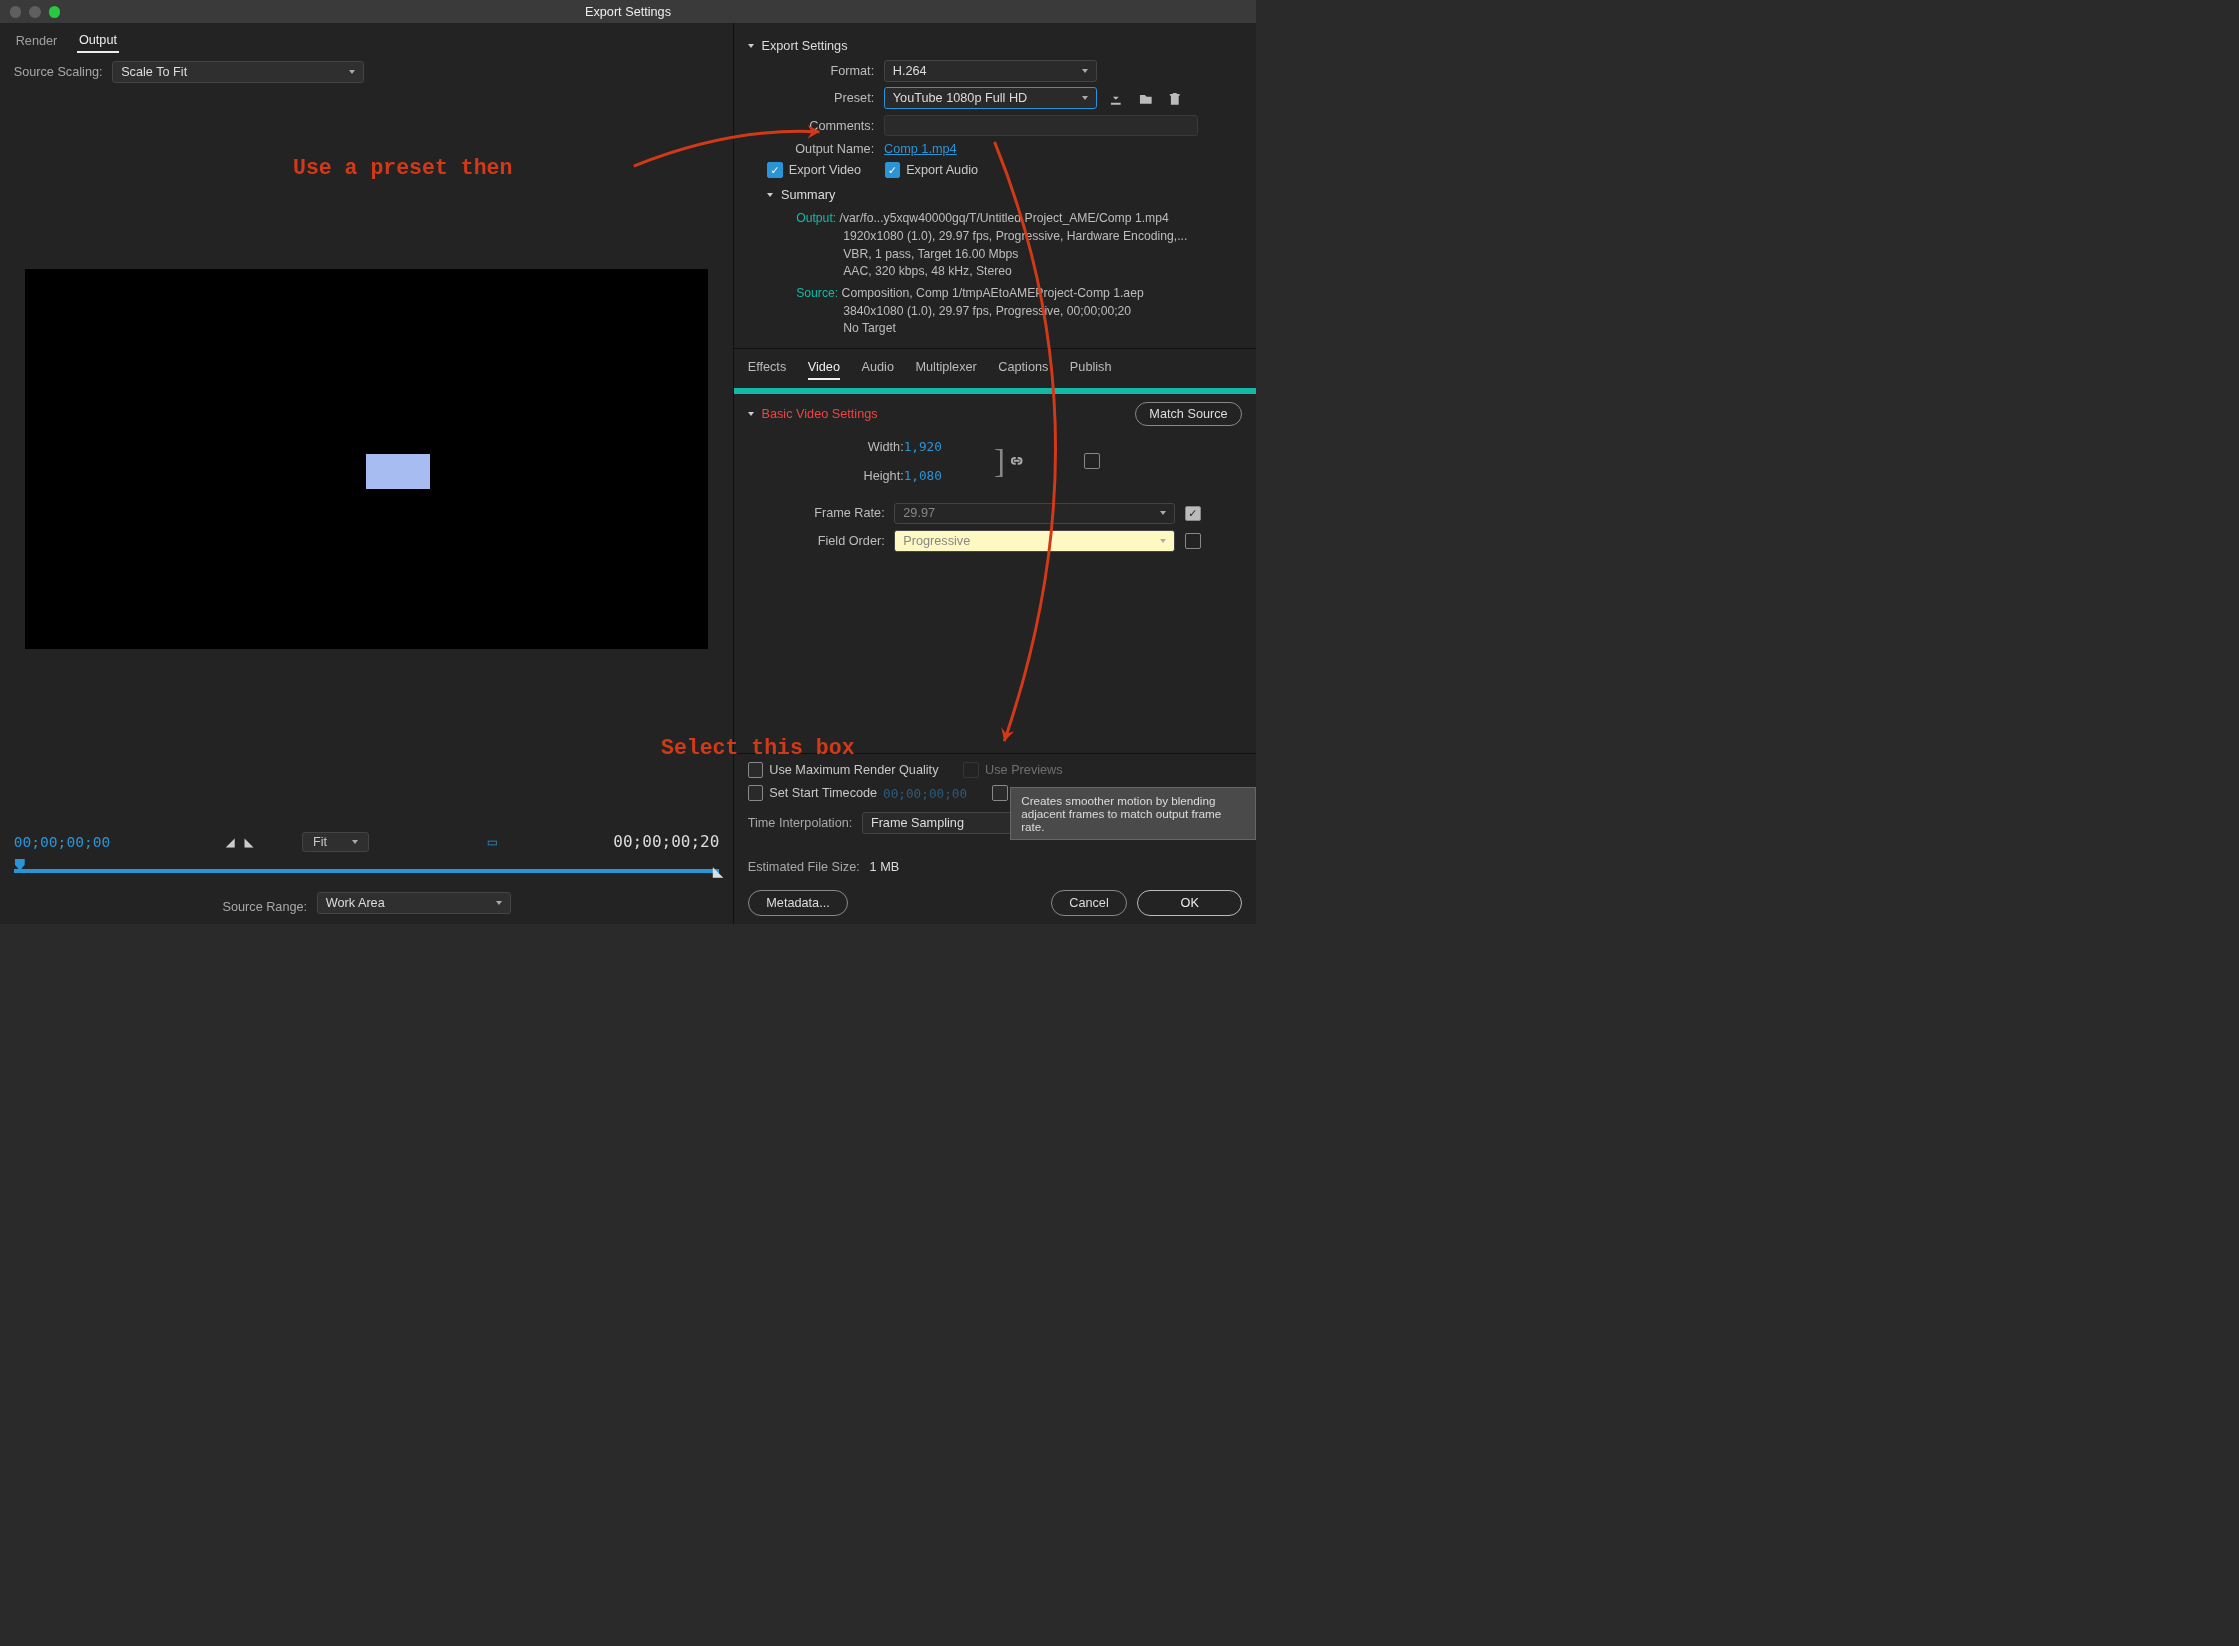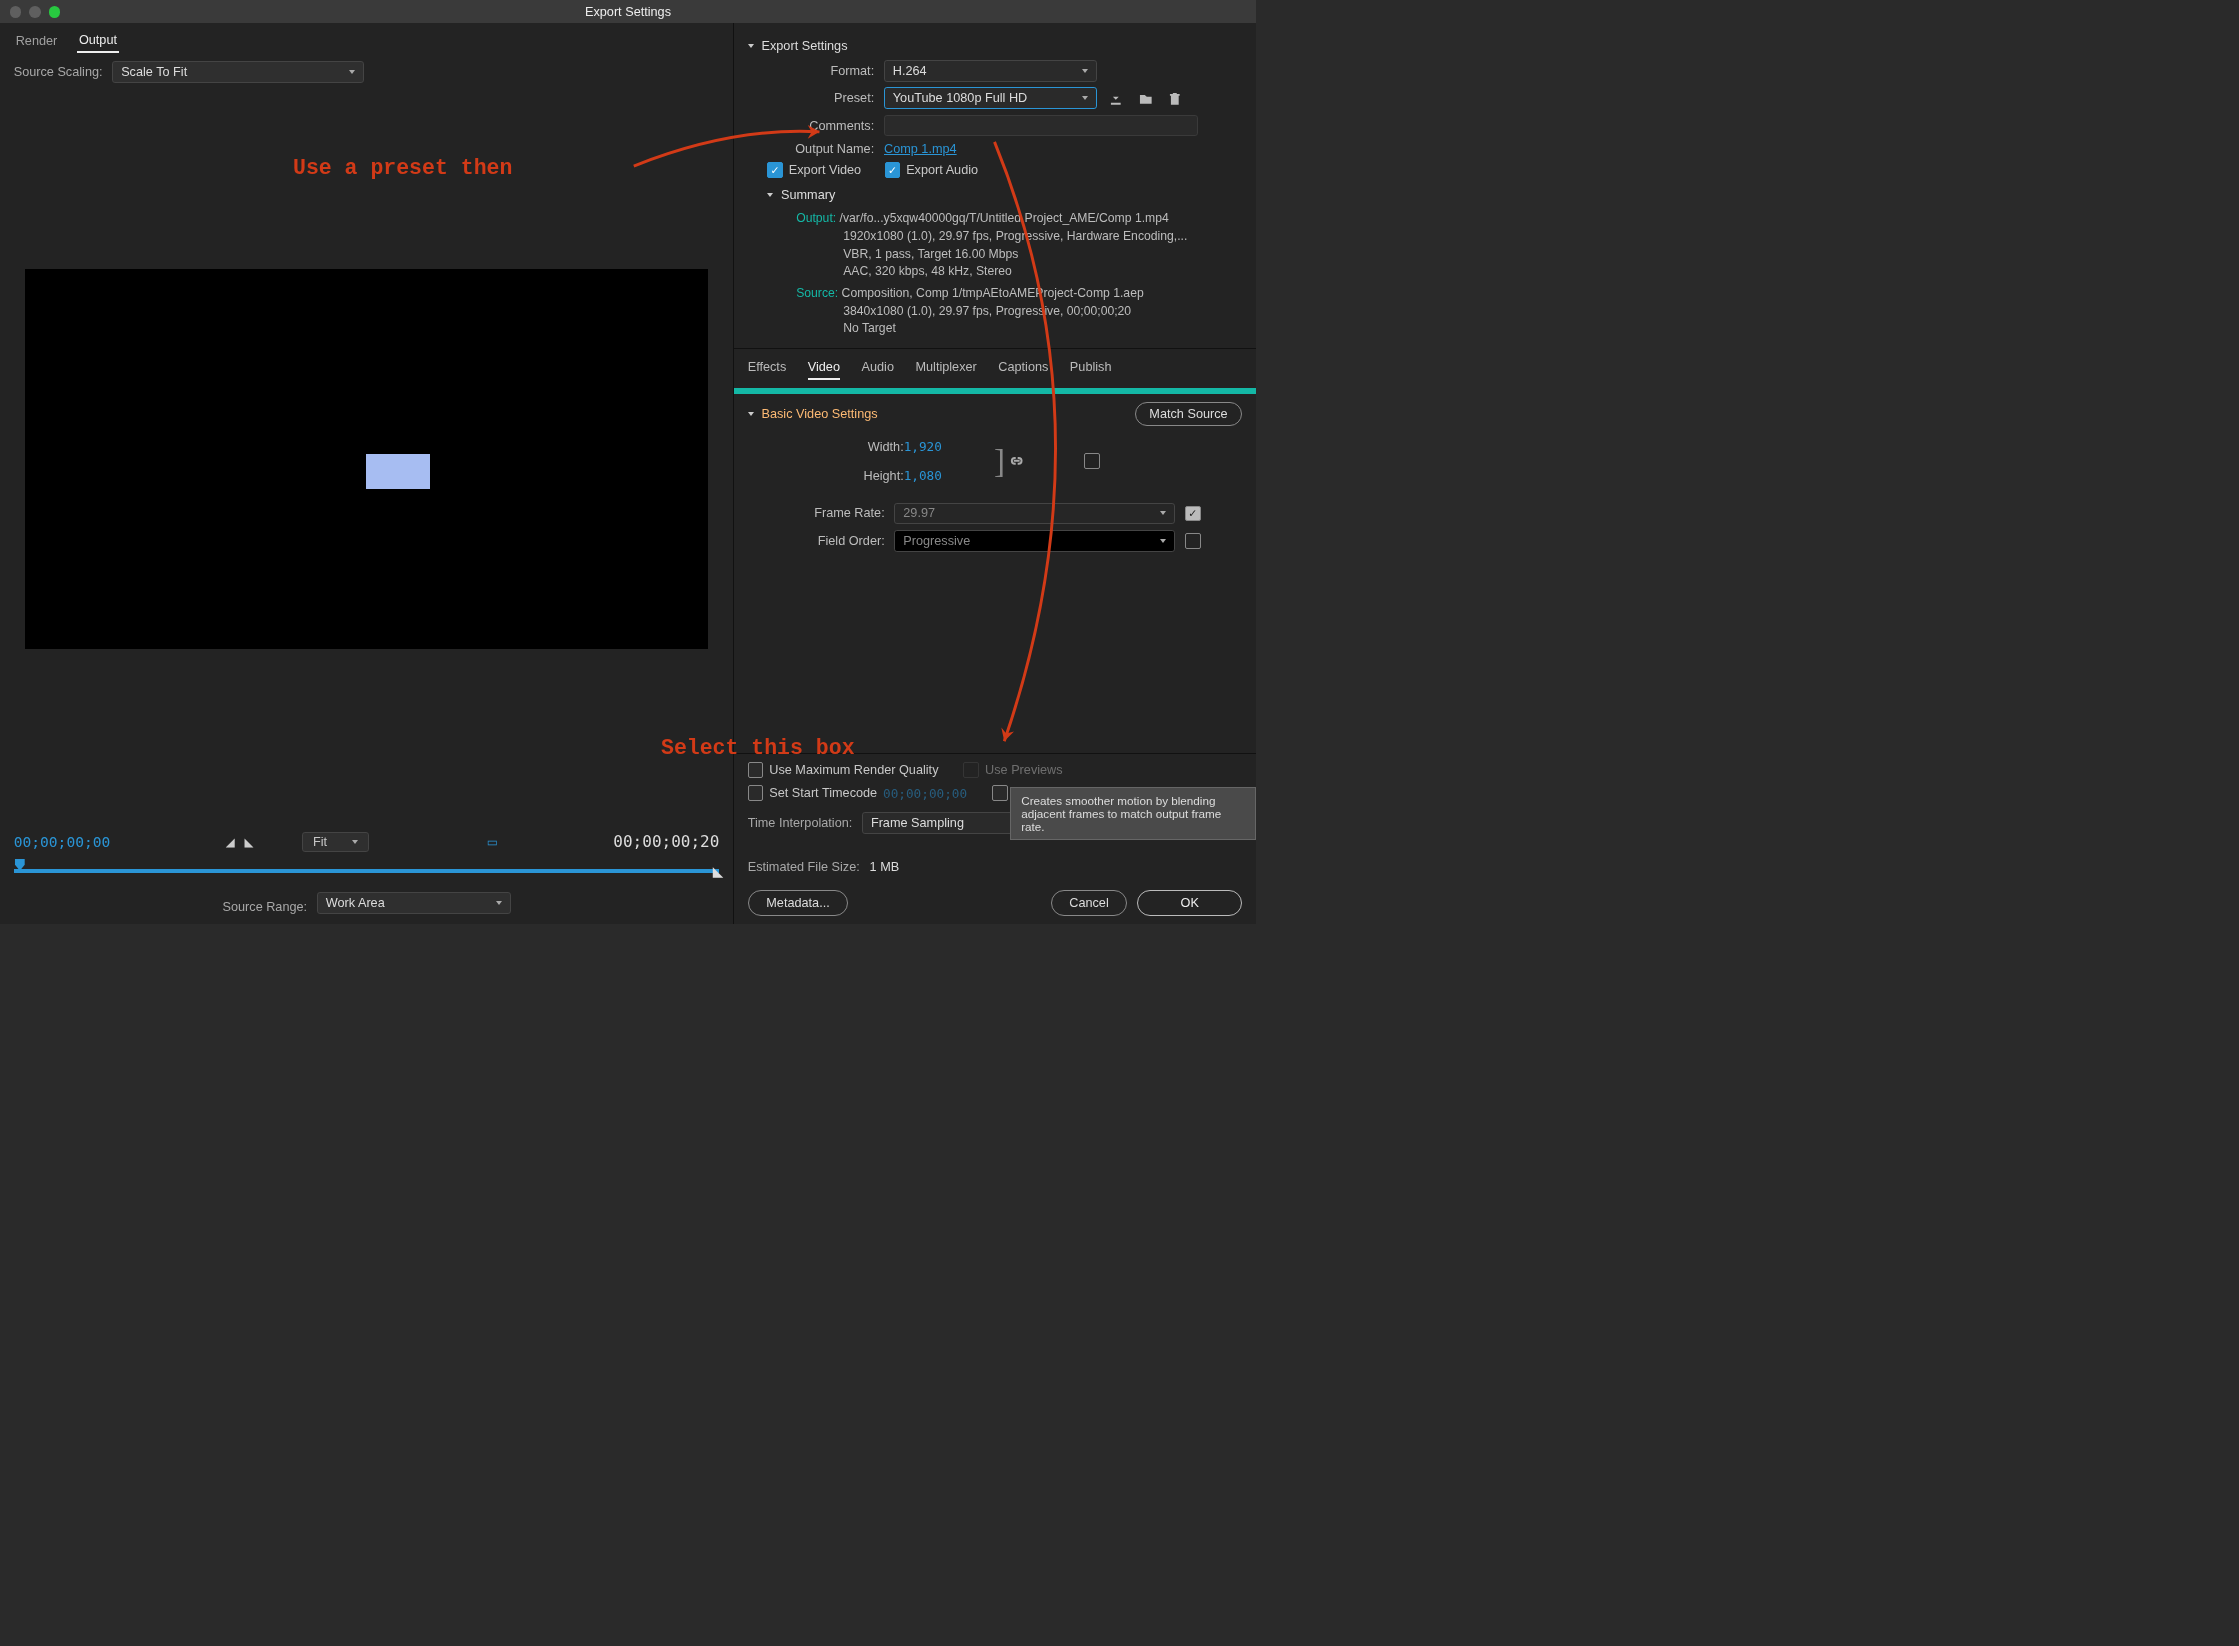--- a/index.html
+++ b/index.html
@@ -227,21 +227,21 @@
           <span class="vtab">Audio</span>
           <span class="vtab">Multiplexer</span>
           <span class="vtab">Captions</span>
           <span class="vtab">Publish</span>
         </div>
 
         <div class="bvs">
           <div class="bvs-head">
             <div class="sec-header">
               <span class="disclosure"></span>
-              <span style="color:#fdba74">Basic Video Settings</span>
+              <span style="color:#ef4444">Basic Video Settings</span>
             </div>
             <span class="pill-btn">Match Source</span>
           </div>
 
           <div class="dim-grid" style="margin-left:39px">
             <span class="field-label" style="width:auto;text-align:right">Width:</span>
             <span class="num-val">1,920</span>
             <div class="linkbox">
               <span class="brace">]</span>
               <svg width="23.4" height="13.7" viewBox="0 0 24 14">
@@ -258,21 +258,21 @@
           <div class="field-row" style="margin-left:39px;padding-top:19.5px">
             <span class="field-label" style="width:98px">Frame Rate:</span>
             <div class="select-box" style="width:263px;background:#262626">
               <span class="muted-val">29.97</span>
               <span class="chev"></span>
             </div>
             <span class="sq-check checked"></span>
           </div>
           <div class="field-row" style="margin-left:39px">
             <span class="field-label" style="width:98px">Field Order:</span>
-            <div class="select-box" style="width:263px;background:#000000">
+            <div class="select-box" style="width:263px;background:#fef9c3">
               <span class="muted-val">Progressive</span>
               <span class="chev"></span>
             </div>
             <span class="sq-check"></span>
           </div>
         </div>
       </div>
 
       <div class="bottom-panel">
         <div class="bp-row">

